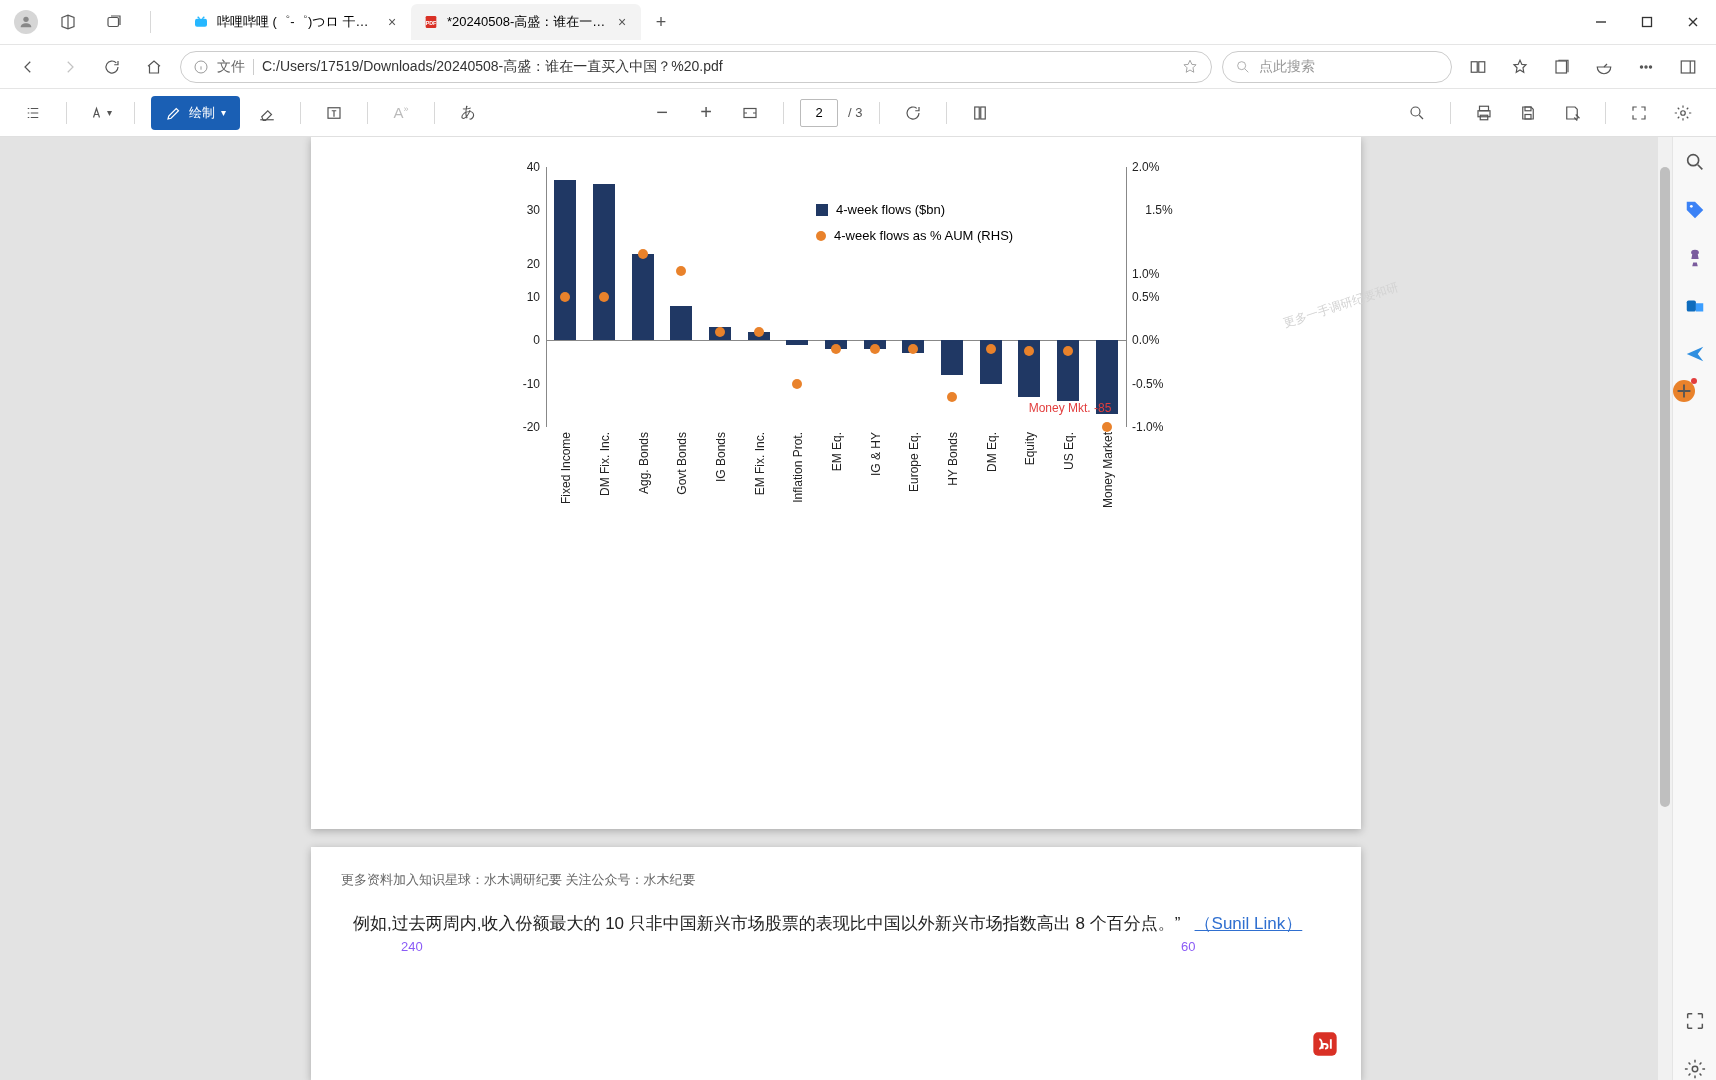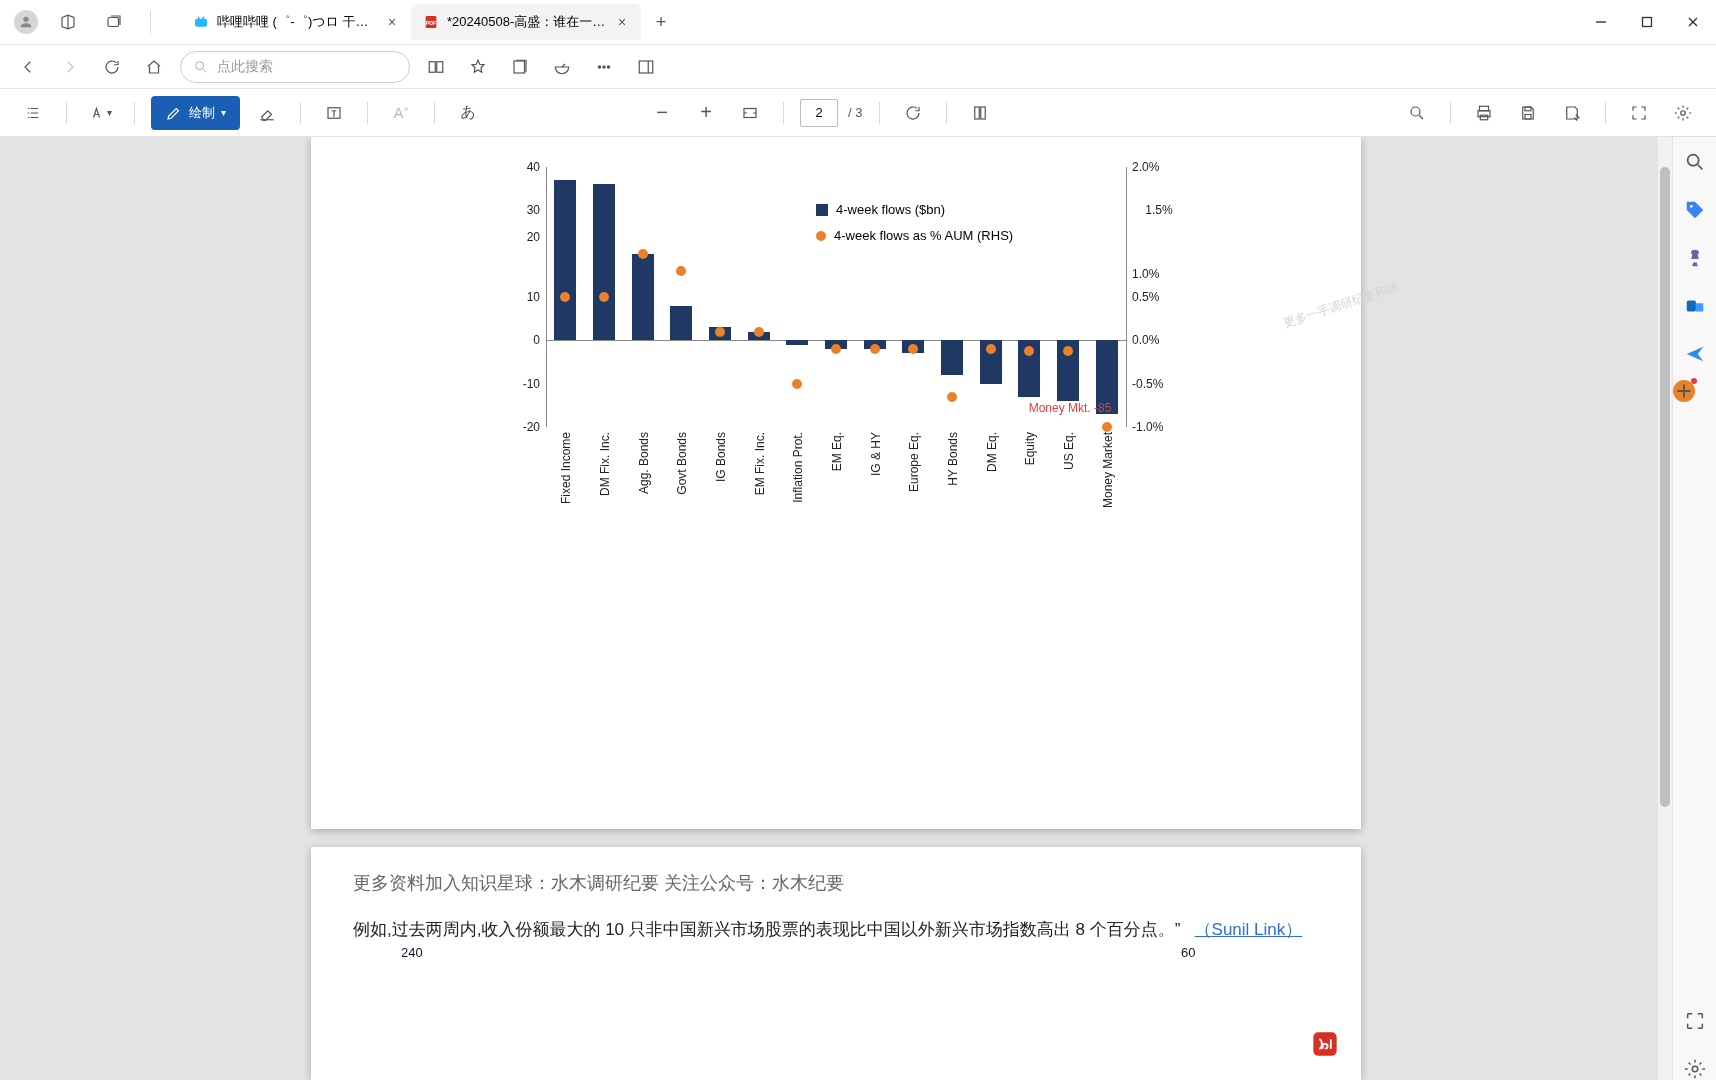--- a/index.html
+++ b/index.html
@@ -64,24 +64,24 @@
   .xlabel{position:absolute;font-size:12px;color:#222;writing-mode:vertical-rl;transform:rotate(180deg);top:275px;}
   .legend{position:absolute;left:330px;top:40px;font-size:13px;line-height:26px;}
   .legend .row{display:flex;align-items:center;gap:8px;}
   .legend .sq{width:12px;height:12px;background:#203864;}
   .legend .cir{width:10px;height:10px;background:#e9822b;border-radius:50%;}
   .moneymkt{position:absolute;font-size:12px;color:#e23d3d;}
   .wm{position:absolute;font-size:12px;color:#d3d3d3;transform:rotate(-18deg);pointer-events:none;}
   .caption{font-size:13px;color:#444;margin-top:430px;margin-left:8px;}
   .bodytext{font-size:17px;color:#222;line-height:30px;margin:20px 12px 0;}
   .bodytext a{color:#2f6fd0;}
-  .page2 .small{font-size:18px;color:#666;margin:4px 0 10px 12px;}
+  .page2 .small{font-size:13px;color:#666;margin:4px 0 10px 0;}
   .page2 .exhibit{font-size:18px;font-weight:700;color:#222;margin-top:24px;margin-left:24px;}
   .page2 .nums{position:relative;height:30px;}
-  .page2 .nums span{position:absolute;font-size:13px;color:#0f172a;}
+  .page2 .nums span{position:absolute;font-size:13px;color:#8b5cf6;}
   
   .inklayer{position:absolute;inset:0;pointer-events:none;}
   .ink{stroke:#1a3fcf;stroke-width:2.2;fill:none;stroke-linecap:round;stroke-linejoin:round;}
   .pdfbadge{position:absolute;right:22px;bottom:22px;width:28px;height:28px;display:flex;align-items:center;justify-content:center;}
 </style>
 </head>
 <body>
 
 <div class="titlebar">
   <div class="left">
@@ -163,20 +163,32 @@
         <path d="M20 12a8 8 0 1 1-2.3-5.6"></path>
         <path d="M20 4v5h-5"></path>
       </svg>
     </div>
   <div class="iconbtn">
       <svg viewBox="0 0 24 24">
         <path d="M4 11l8-7 8 7"></path>
         <path d="M6 10v10h12V10"></path>
       </svg>
     </div>
+  <div class="urlbox">
+    <svg viewBox="0 0 24 24" width="16" height="16">
+        <circle cx="12" cy="12" r="9" stroke="#666" fill="none"></circle>
+        <path d="M12 8h.01M12 11v5" stroke="#666"></path>
+      </svg>
+    <span class="lbl">文件</span>
+    <span class="sep"></span>
+    <span class="url">C:/Users/17519/Downloads/20240508-高盛：谁在一直买入中国？%20.pdf</span>
+    <svg viewBox="0 0 24 24" width="18" height="18" style="margin-left:auto">
+        <path d="M12 3l2.5 5.5L20 9l-4 4 1 6-5-3-5 3 1-6-4-4 5.5-.5z" stroke="#888" fill="none"></path>
+      </svg>
+  </div>
   <div class="searchbox">
     <svg viewBox="0 0 24 24" width="16" height="16">
         <circle cx="10" cy="10" r="6" stroke="#888" fill="none"></circle>
         <path d="M15 15l5 5" stroke="#888"></path>
       </svg>
     <span>点此搜索</span>
   </div>
   <div class="iconbtn">
       <svg viewBox="0 0 24 24">
         <rect x="3" y="5" width="8" height="14"></rect>
@@ -385,21 +397,21 @@
             <div class="xlabel" style="left: 460px;">HY Bonds</div>
             <div class="xlabel" style="left: 498.667px;">DM Eq.</div>
             <div class="xlabel" style="left: 537.333px;">Equity</div>
             <div class="xlabel" style="left: 576px;">US Eq.</div>
             <div class="xlabel" style="left: 614.667px;">Money Market</div>
             <div class="yaxis-l">
               <div class="ytick" style="top: 260px;">-20</div>
               <div class="ytick" style="top: 216.667px;">-10</div>
               <div class="ytick" style="top: 173.333px;">0</div>
               <div class="ytick" style="top: 130px;">10</div>
-              <div class="ytick" style="top: 70px;">20</div>
+              <div class="ytick" style="top: 97px;">20</div>
               <div class="ytick" style="top: 43.3333px;">30</div>
               <div class="ytick" style="top: 0px; text-align: right;">40</div>
             </div>
             <div class="yaxis-r">
               <div class="ytick r" style="top: 260px;">-1.0%</div>
               <div class="ytick r" style="top: 216.667px;">-0.5%</div>
               <div class="ytick r" style="top: 173.333px;">0.0%</div>
               <div class="ytick r" style="top: 130px;">0.5%</div>
               <div class="ytick r" style="top: 86.6667px; margin-top: 20px;">1.0%</div>
               <div class="ytick r" style="top: 43.3333px; text-align: center;">1.5%</div>

